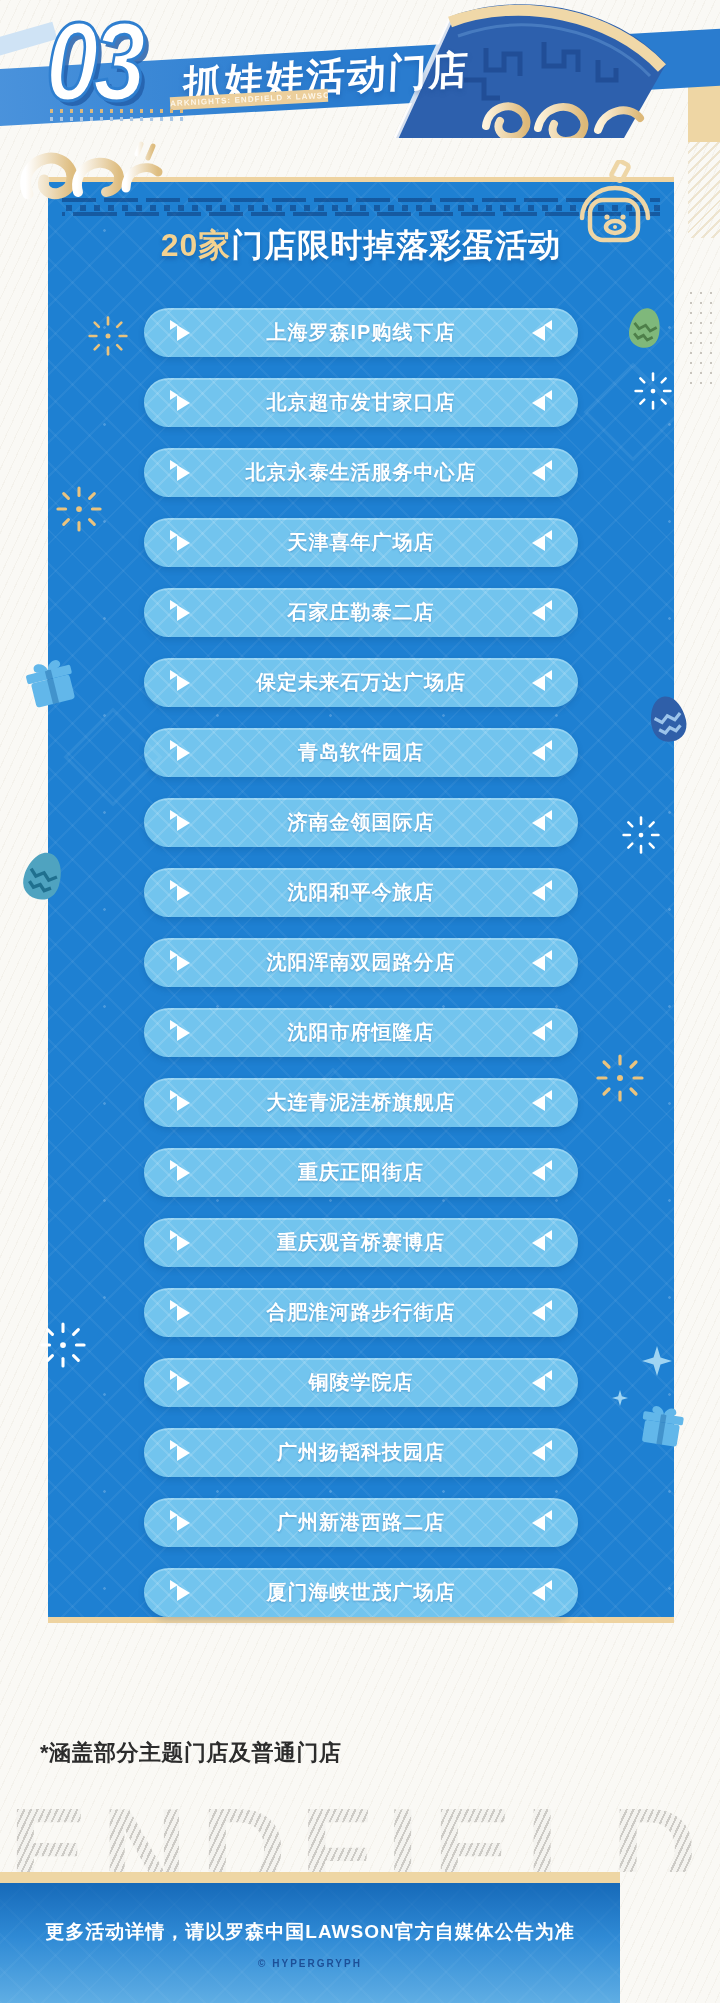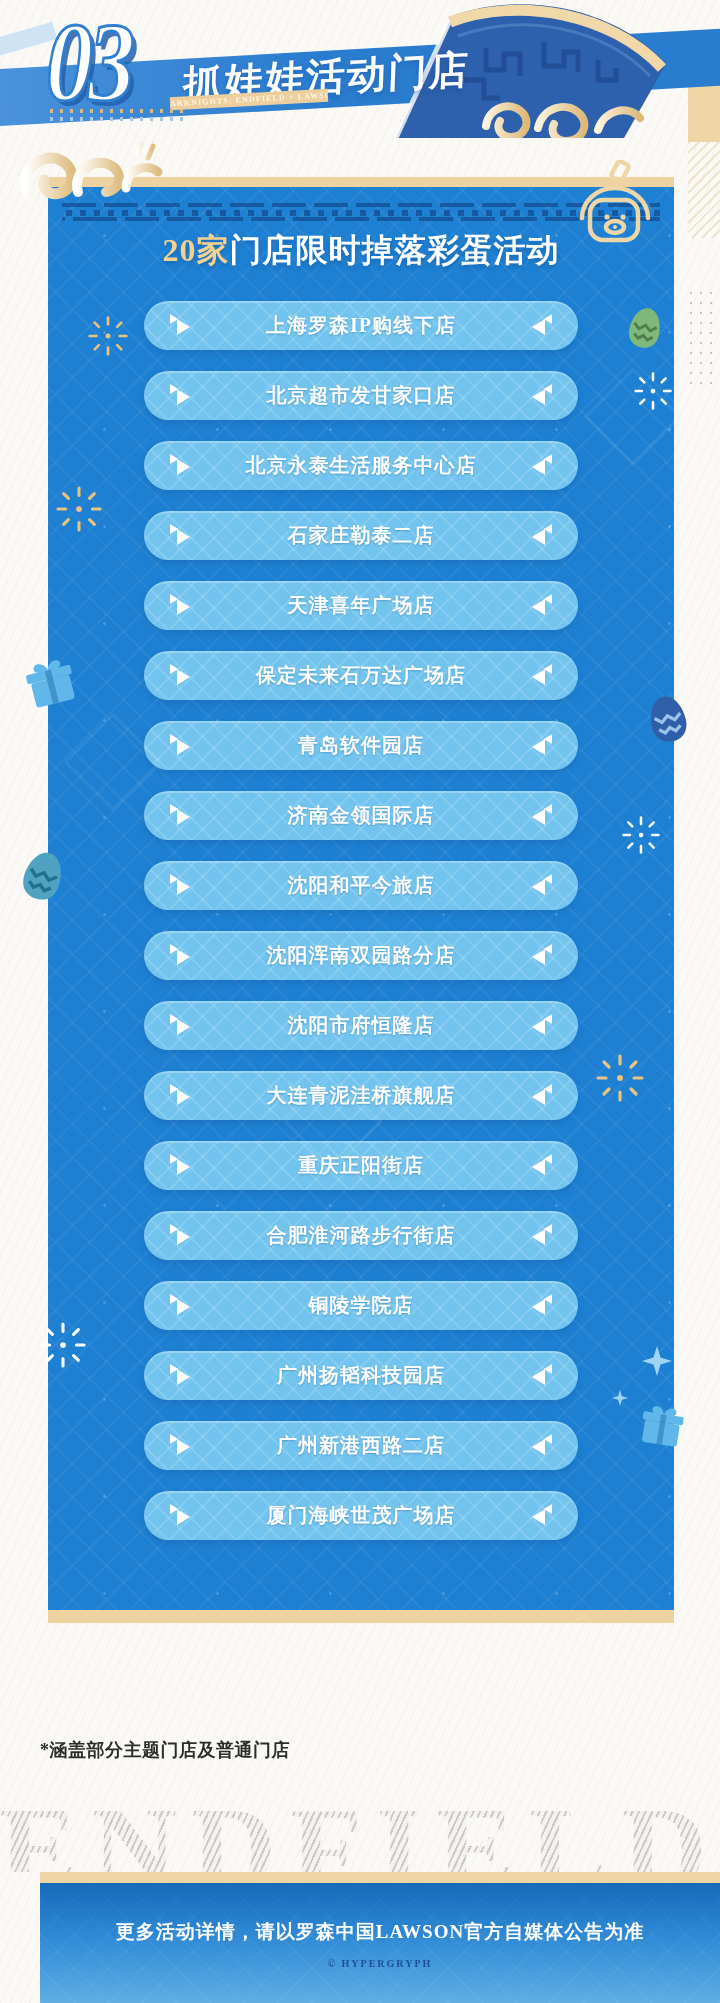--- a/index.html
+++ b/index.html
@@ -1,17 +1,17 @@
 <!DOCTYPE html>
 <html><head>
 <meta charset="utf-8">
 <style>
   html,body{margin:0;padding:0;}
   #page{position:relative;width:720px;height:2003px;overflow:hidden;
-    font-family:Liberation Serif, serif;
+    font-family:Liberation Sans, sans-serif;
     background-color:#faf9f5;
     background-image:repeating-linear-gradient(115deg, rgba(185,170,140,.09) 0 1px, transparent 1px 9px);}
   
   .tan-block{position:absolute;left:688px;top:30px;width:32px;height:112px;background:#eed6a4;}
   .tan-hatch{position:absolute;left:688px;top:142px;width:32px;height:96px;
     background:repeating-linear-gradient(135deg,#e9dcc0 0 2px,transparent 2px 7px);opacity:.7;}
   .sliver1{position:absolute;left:-6px;top:30px;width:62px;height:18px;background:#cfe3f5;transform:rotate(-16deg);}
   .sliver2{position:absolute;left:-10px;top:86px;width:48px;height:30px;background:#2f7fd0;transform:rotate(-16deg);}
   .banner{position:absolute;left:-12px;top:49px;width:742px;height:57px;
     background:linear-gradient(90deg,#4b93dc,#2a7ccf 45%,#2a7ccf);transform:rotate(-3.2deg);}
@@ -43,46 +43,46 @@
   .fret{margin:16px 14px 0;height:18px;
     background-image:
       repeating-linear-gradient(90deg, rgba(13,58,120,.55) 0 34px, transparent 34px 42px),
       repeating-linear-gradient(90deg, rgba(13,58,120,.55) 0 6px, transparent 6px 14px),
       repeating-linear-gradient(90deg, rgba(13,58,120,.55) 0 34px, transparent 34px 42px);
     background-size:100% 4px,100% 6px,100% 4px;
     background-position:0 0,4px 7px,21px 100%;background-repeat:repeat-x;}
   .panel-title{margin-top:8px;text-align:center;font-size:32px;font-weight:800;color:#fff;letter-spacing:1px;
     text-shadow:0 3px 4px rgba(15,70,140,.4);}
   .panel-title .gold{color:#f3d291;}
-  .stores{margin-top:28px;display:flex;flex-direction:column;gap:21px;align-items:center;}
+  .stores{margin-top:40px;display:flex;flex-direction:column;gap:21px;align-items:center;}
   .store-btn{position:relative;width:434px;height:49px;border-radius:26px;
     background-color:#72c4ee;
     background-image:
       repeating-linear-gradient(45deg, rgba(255,255,255,.12) 0 2px, transparent 2px 16px),
       repeating-linear-gradient(-45deg, rgba(255,255,255,.12) 0 2px, transparent 2px 16px);
     box-shadow:0 3px 6px rgba(8,60,120,.20), inset 0 2px 0 rgba(255,255,255,.25);
     display:flex;align-items:center;justify-content:center;}
   .store-label{font-size:20px;font-weight:700;color:#fff;letter-spacing:1px;text-shadow:0 1px 2px rgba(15,80,150,.35);}
   .arr{position:absolute;top:50%;transform:translateY(-50%);width:22px;height:24px;}
   .arr-l{left:26px;}.arr-r{right:26px;}
   .arr i{position:absolute;width:0;height:0;border-style:solid;border-color:transparent;}
   .arr-l .s{left:0;top:0;border-left:8px solid #fff;border-top:5px solid transparent;border-bottom:5px solid transparent;}
   .arr-l .b{left:7px;top:5px;border-left:13px solid #fff;border-top:8px solid transparent;border-bottom:8px solid transparent;}
   .arr-r .s{right:0;top:0;border-right:8px solid #fff;border-top:5px solid transparent;border-bottom:5px solid transparent;}
   .arr-r .b{right:7px;top:5px;border-right:13px solid #fff;border-top:8px solid transparent;border-bottom:8px solid transparent;}
   .motif{position:absolute;width:64px;height:64px;border:3px solid rgba(255,255,255,.07);transform:rotate(45deg);}
   
   .deco{position:absolute;}
   
-  .footnote{position:absolute;left:40px;top:1738px;font-size:18px;font-weight:600;color:#2c2c2c;letter-spacing:.5px;}
+  .footnote{position:absolute;left:40px;top:1738px;font-size:22px;font-weight:600;color:#2c2c2c;letter-spacing:.5px;}
   .watermark{position:absolute;left:-14px;top:1790px;width:748px;height:82px;overflow:hidden;
     font-size:118px;line-height:1.02;font-weight:800;letter-spacing:14px;white-space:nowrap;text-align:center;
     background:repeating-linear-gradient(115deg,#cdcbc6 0 2px,#f4f3ef 2px 6px);
     -webkit-background-clip:text;background-clip:text;color:transparent;}
-  .footer{position:absolute;left:0;top:1872px;width:680px;margin-left:40px;}
+  .footer{position:absolute;left:0;top:1872px;width:620px;}
   .footer-gold{height:11px;background:#eed6a4;}
   .footer-blue{position:relative;height:120px;text-align:center;
     background-color:#2f8ad5;
     background-image:
       linear-gradient(180deg,rgba(18,100,180,.85) 0%,rgba(47,138,213,.35) 45%,rgba(135,203,240,.55) 100%),
       repeating-linear-gradient(45deg, rgba(255,255,255,.05) 0 2px, transparent 2px 24px),
       repeating-linear-gradient(-45deg, rgba(255,255,255,.05) 0 2px, transparent 2px 24px);}
   .footer-notice{padding-top:36px;font-size:19px;font-weight:800;color:#fff;letter-spacing:1px;}
   .footer-copy{margin-top:13px;font-size:10px;font-weight:800;color:#1d4f97;letter-spacing:2px;}
 </style>
@@ -171,44 +171,44 @@
               <i class="s"></i>
               <i class="b"></i>
             </span>
           </div>
 
           <div class="store-btn">
             <span class="arr arr-l">
               <i class="s"></i>
               <i class="b"></i>
             </span>
+            <span class="store-label">天津喜年广场店</span>
+            <span class="arr arr-r">
+              <i class="s"></i>
+              <i class="b"></i>
+            </span>
+          </div>
+
+          <div class="store-btn">
+            <span class="arr arr-l">
+              <i class="s"></i>
+              <i class="b"></i>
+            </span>
             <span class="store-label">石家庄勒泰二店</span>
             <span class="arr arr-r">
               <i class="s"></i>
               <i class="b"></i>
             </span>
           </div>
 
           <div class="store-btn">
             <span class="arr arr-l">
               <i class="s"></i>
               <i class="b"></i>
             </span>
-            <span class="store-label">天津喜年广场店</span>
-            <span class="arr arr-r">
-              <i class="s"></i>
-              <i class="b"></i>
-            </span>
-          </div>
-
-          <div class="store-btn">
-            <span class="arr arr-l">
-              <i class="s"></i>
-              <i class="b"></i>
-            </span>
             <span class="store-label">保定未来石万达广场店</span>
             <span class="arr arr-r">
               <i class="s"></i>
               <i class="b"></i>
             </span>
           </div>
 
           <div class="store-btn">
             <span class="arr arr-l">
               <i class="s"></i>
@@ -286,20 +286,31 @@
               <i class="s"></i>
               <i class="b"></i>
             </span>
             <span class="store-label">重庆正阳街店</span>
             <span class="arr arr-r">
               <i class="s"></i>
               <i class="b"></i>
             </span>
           </div>
 
+          <div class="store-btn">
+            <span class="arr arr-l">
+              <i class="s"></i>
+              <i class="b"></i>
+            </span>
+            <span class="store-label">重庆观音桥赛博店</span>
+            <span class="arr arr-r">
+              <i class="s"></i>
+              <i class="b"></i>
+            </span>
+          </div>
 
           <div class="store-btn">
             <span class="arr arr-l">
               <i class="s"></i>
               <i class="b"></i>
             </span>
             <span class="store-label">合肥淮河路步行街店</span>
             <span class="arr arr-r">
               <i class="s"></i>
               <i class="b"></i>

